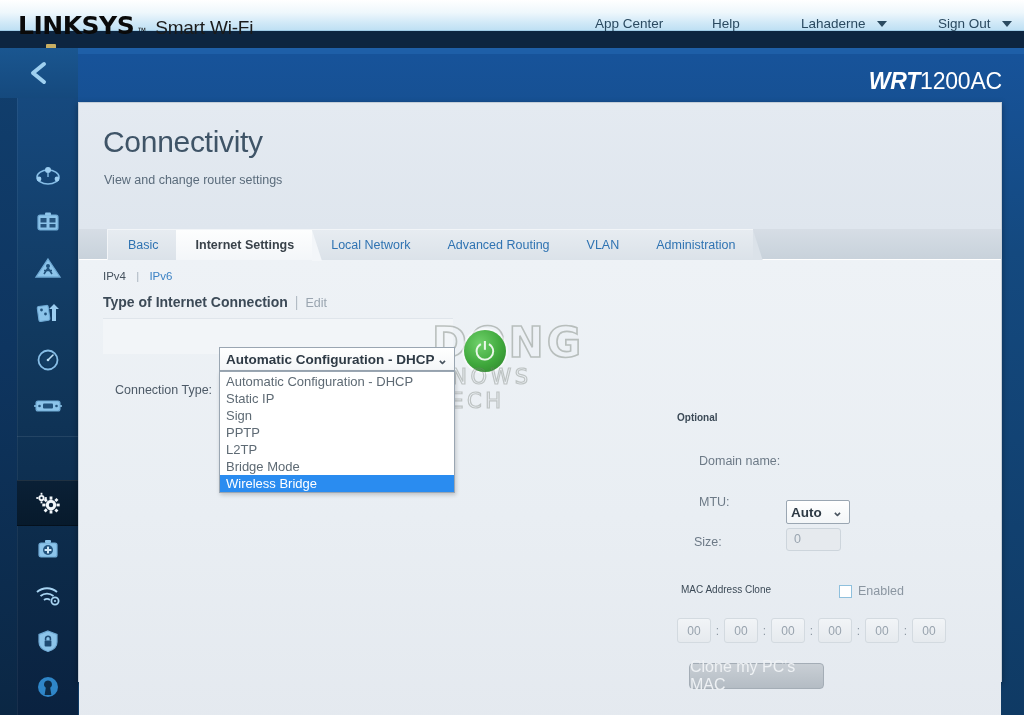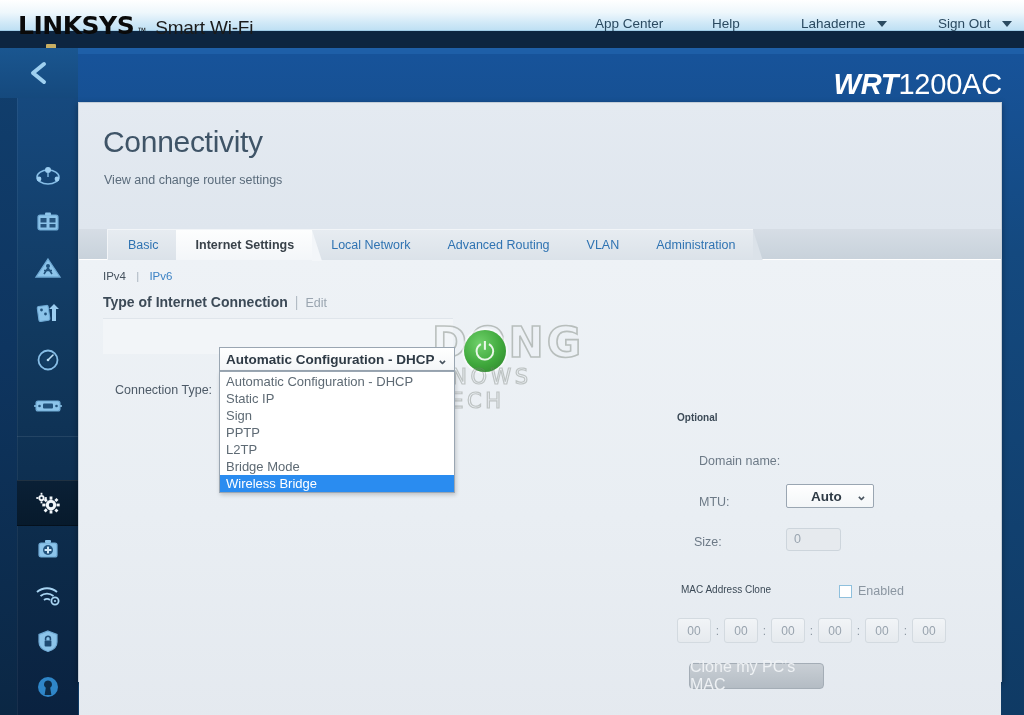--- a/index.html
+++ b/index.html
@@ -94,21 +94,21 @@
     background: linear-gradient(to bottom, #17539a 0%, #14497f 30%, #0f3a64 100%);
   }
   #panel {
     position: absolute; left: 0px; top: 48px; width: 924px; height: 580px;
     background: #e9eef3;
     border: 1px solid #c4ced8;
     box-shadow: 0 2px 6px rgba(0,0,0,0.35);
   }
   #router-model {
     position: absolute; right: 22px; top: 14px;
-    font-size: 29px; color: #ffffff; letter-spacing: -0.2px;
+    font-size: 23px; color: #ffffff; letter-spacing: -0.2px;
   }
   #router-model b { font-weight: bold; font-style: italic; }
 
   #close-x {
     position: absolute; right: 11px; top: 9px;
     width: 15px; height: 15px; cursor: pointer;
     background: linear-gradient(to bottom, #d7dde3, #b9c3cc);
     border: 1px solid #98a4b0; border-radius: 2px;
     display: flex; align-items: center; justify-content: center;
     color: #ffffff; font-size: 12px; line-height: 1; font-weight: bold;
@@ -224,25 +224,25 @@
   }
   #lbl-domain {
     position: absolute; left: 130px; top: 194px;
     font-size: 12.5px; color: #6d7a87;
   }
   #lbl-mtu {
     position: absolute; left: 130px; top: 235px;
     font-size: 12.5px; color: #6d7a87;
   }
   #mtu-select {
-    position: absolute; left: 217px; top: 224px; width: 88px; height: 24px;
+    position: absolute; left: 217px; top: 240px; width: 64px; height: 24px;
     background: linear-gradient(to bottom, #ffffff, #f3f6f8);
     border: 1px solid #9aa6b2; border-radius: 2px;
     display: flex; align-items: center; cursor: pointer;
-    font-size: 13.5px; font-weight: bold; color: #2e3a45; padding-left: 24px;
+    font-size: 13.5px; font-weight: bold; color: #2e3a45; padding-left: 4px;
   }
   #mtu-select .chev { position: absolute; right: 6px; top: 3px; font-size: 13px; color: #4a5560; }
   #lbl-size {
     position: absolute; left: 125px; top: 275px;
     font-size: 12.5px; color: #6d7a87;
   }
   #size-input {
     position: absolute; left: 217px; top: 268px; width: 55px; height: 23px;
     background: #e6eaee; border: 1px solid #cdd5dc; border-radius: 3px;
     font-size: 12.5px; color: #9aa5b0; padding-left: 7px; line-height: 21px;

